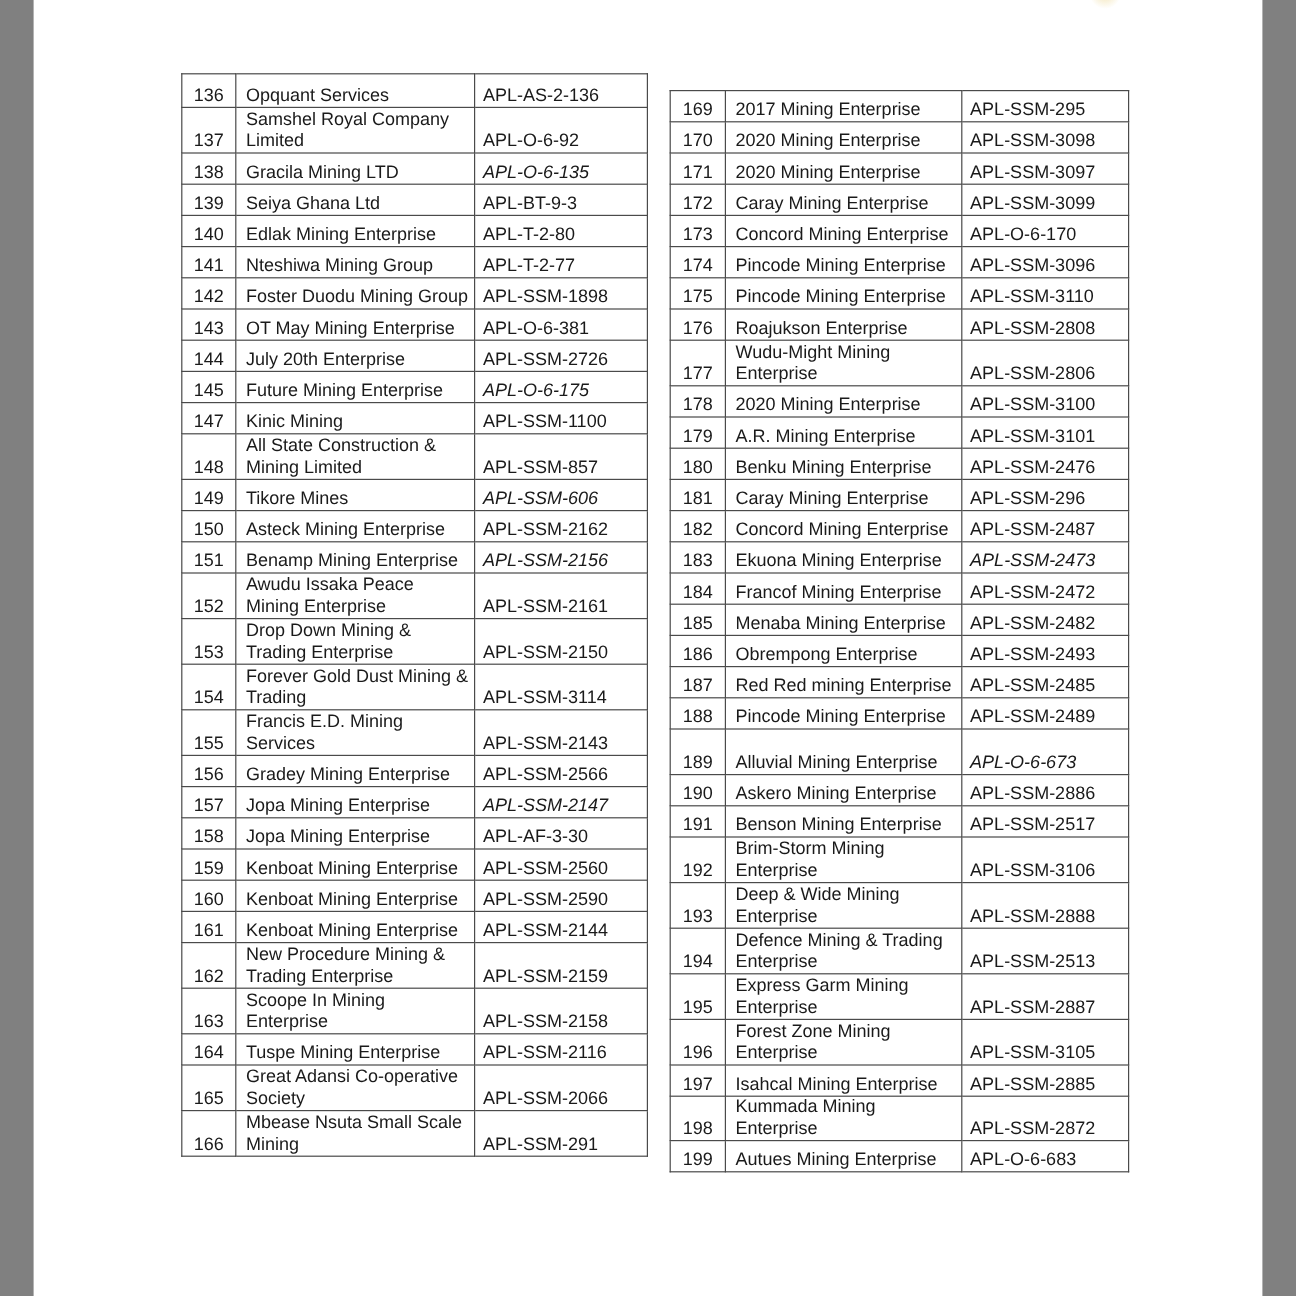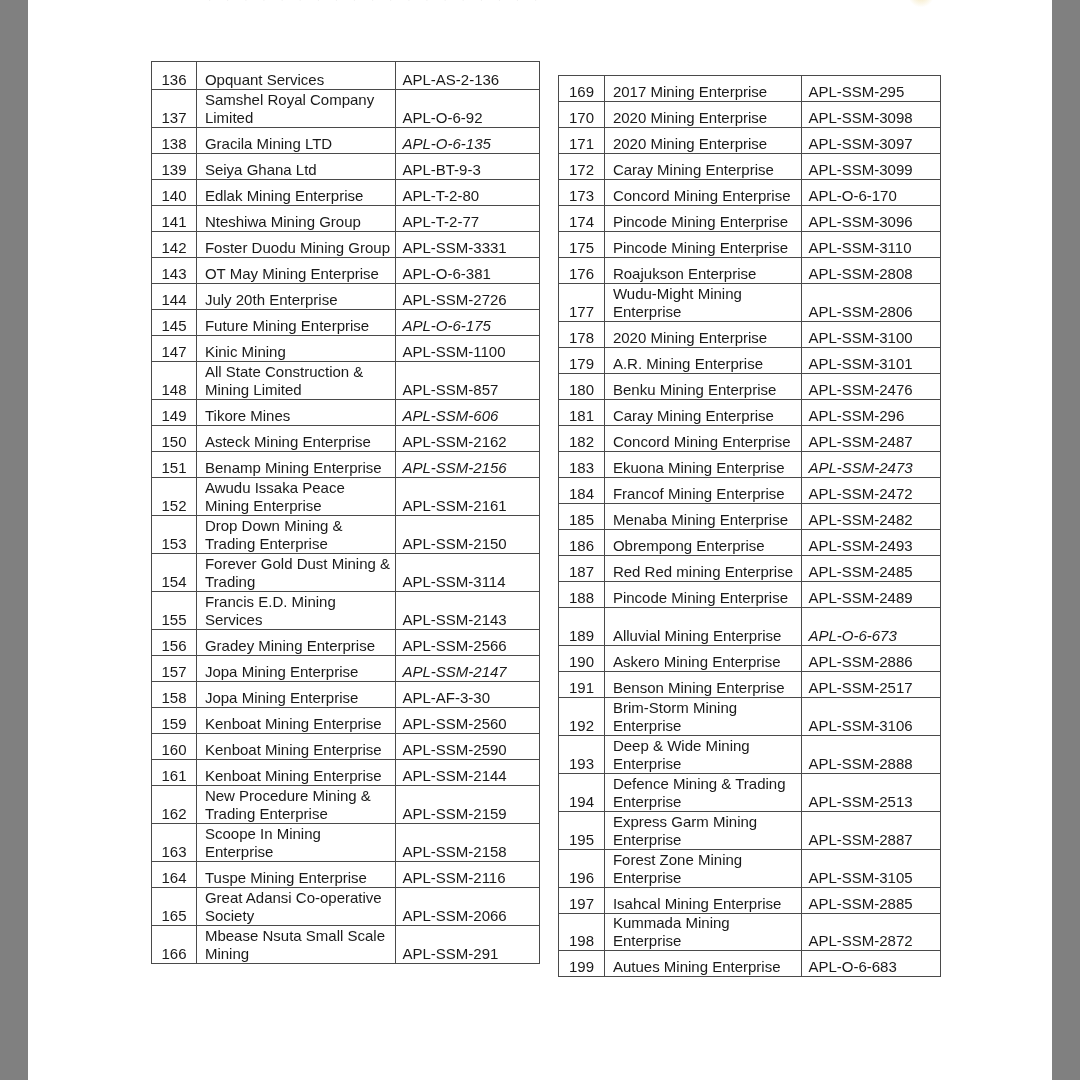--- a/index.html
+++ b/index.html
@@ -84,21 +84,21 @@
         <td class="code">APL-T-2-80</td>
       </tr>
       <tr style="height: 26px;">
         <td class="num">141</td>
         <td class="name">Nteshiwa Mining Group</td>
         <td class="code">APL-T-2-77</td>
       </tr>
       <tr style="height: 26px;">
         <td class="num">142</td>
         <td class="name">Foster Duodu Mining Group</td>
-        <td class="code">APL-SSM-3331</td>
+        <td class="code">APL-SSM-1898</td>
       </tr>
       <tr style="height: 26px;">
         <td class="num">143</td>
         <td class="name">OT May Mining Enterprise</td>
         <td class="code">APL-O-6-381</td>
       </tr>
       <tr style="height: 26px;">
         <td class="num">144</td>
         <td class="name">July 20th Enterprise</td>
         <td class="code">APL-SSM-2726</td>

